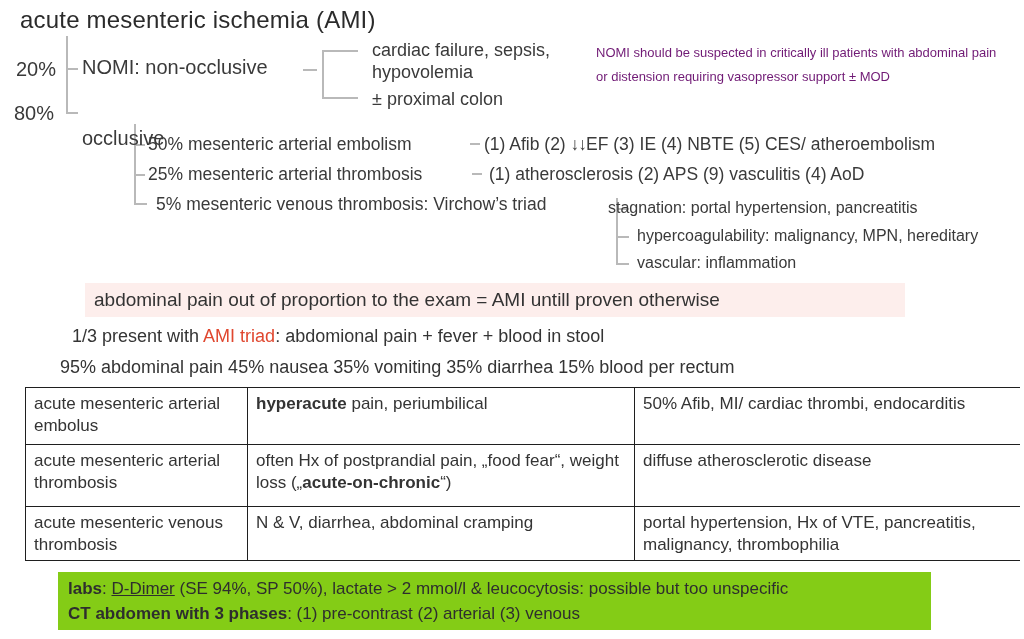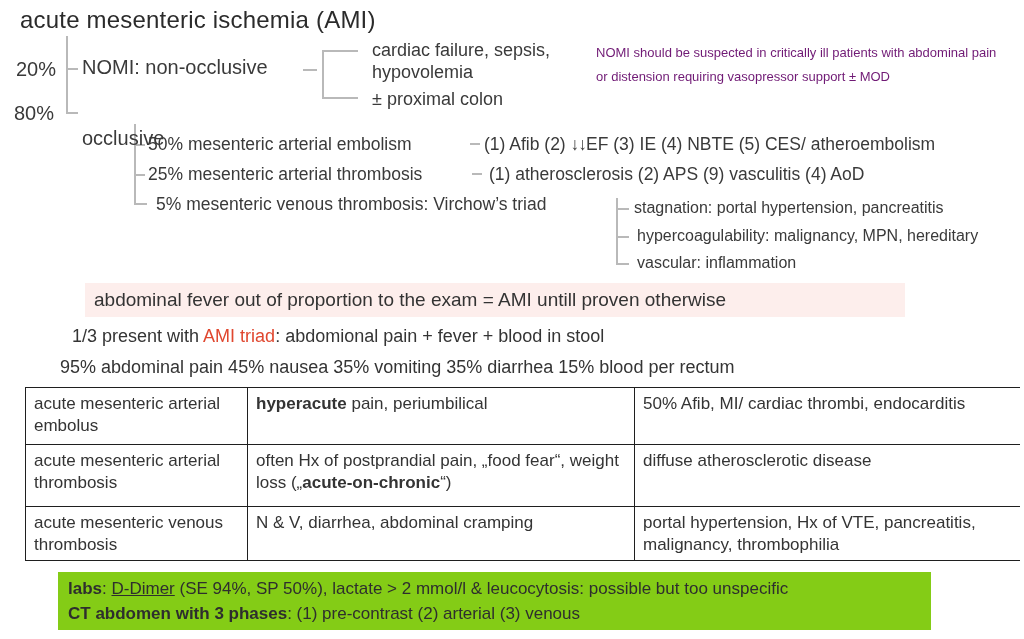--- a/index.html
+++ b/index.html
@@ -69,26 +69,26 @@
 
   <div class="abs t17" style="left:148px;top:134px;">50% mesenteric arterial embolism</div>
   <div class="abs t17" style="left:484px;top:134px;">
     <span>(1) Afib (2) </span><span class="arrows">↓↓</span><span>EF (3) IE (4) NBTE (5) CES/ atheroembolism</span>
   </div>
 
   <div class="abs t17" style="left:148px;top:164px;">25% mesenteric arterial thrombosis</div>
   <div class="abs t17" style="left:489px;top:164px;">(1) atherosclerosis (2) APS (9) vasculitis (4) AoD</div>
 
   <div class="abs t17" style="left:156px;top:194px;">5% mesenteric venous thrombosis: Virchow’s triad</div>
-  <div class="abs t16" style="left:634px;top:199px;">stagnation: portal hypertension, pancreatitis</div>
+  <div class="abs t16" style="left:608px;top:199px;">stagnation: portal hypertension, pancreatitis</div>
   <div class="abs t16" style="left:637px;top:227px;">hypercoagulability: malignancy, MPN, hereditary</div>
   <div class="abs t16" style="left:637px;top:254px;">vascular: inflammation</div>
 
   <div class="pinkbox">
-    <span>abdominal fever out of proportion to the exam = AMI untill proven otherwise</span>
+    <span>abdominal pain out of proportion to the exam = AMI untill proven otherwise</span>
   </div>
 
   <div class="abs t18" style="left:72px;top:326px;color:#343434;">
     <span>1/3 present with </span><span class="red">AMI triad</span><span>: abdomional pain + fever + blood in stool</span>
   </div>
 
   <div class="abs t18" style="left:60px;top:357px;color:#343434;">95% abdominal pain 45% nausea 35% vomiting 35% diarrhea 15% blood per rectum</div>
 
   <table class="etable">
     <tbody>

